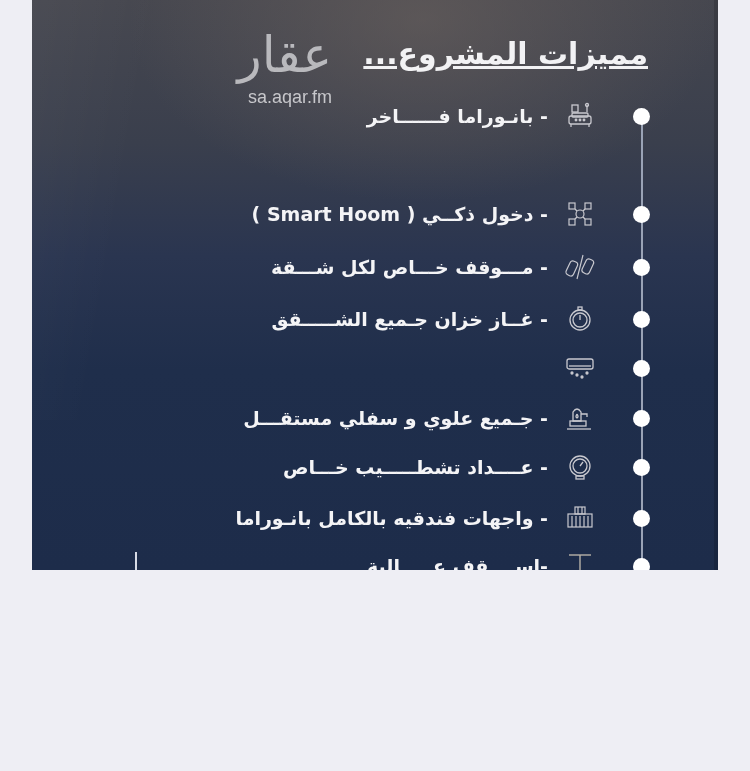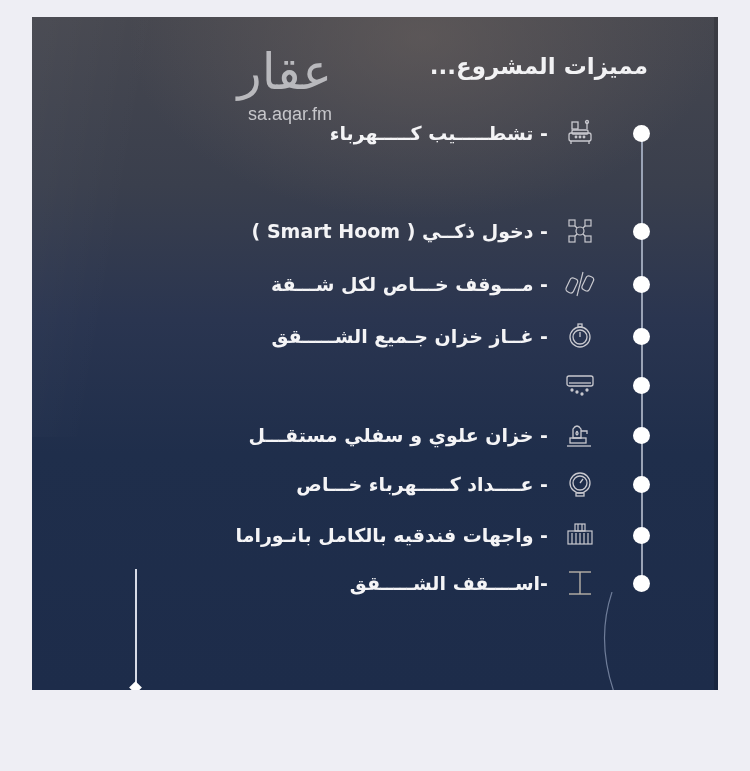--- a/index.html
+++ b/index.html
@@ -3,21 +3,21 @@
 <meta charset="utf-8">
 <style>
   html, body { margin:0; padding:0; }
   body {
     width:750px; height:771px; overflow:hidden;
     background:#eeeef4;
     font-family:"DejaVu Sans", sans-serif;
     position:relative;
   }
   .poster {
-    position:absolute; left:32px; top:17px; width:686px; height:673px;
+    position:absolute; left:32px; top:0; width:686px; height:570px;
     overflow:hidden;
     background:
       radial-gradient(ellipse 420px 260px at 390px 20px, rgba(110,100,95,0.55), rgba(110,100,95,0) 70%),
       linear-gradient(180deg, #46474f 0%, #3a3f4d 25%, #2a3550 45%, #1f2e4b 65%, #1d2c4a 100%);
   }
   .poster::before {
     content:""; position:absolute; left:0; top:0; width:140px; height:420px;
     background:linear-gradient(100deg, rgba(255,255,255,0.03), rgba(255,255,255,0) 60%);
   }
   .poster::after {
@@ -31,22 +31,23 @@
   .logo-ar {
     font-size:50px; line-height:50px; font-family:"DejaVu Sans", sans-serif;
     letter-spacing:1px;
   }
   .logo-url {
     font-family:Liberation Sans, sans-serif; font-size:18px; line-height:18px;
     color:#c7c7cb; margin-top:8px;
   }
   .title {
     position:absolute; right:70px; top:36px;
-    direction:rtl; color:#f2f2f4; font-weight:bold; font-size:23px;
+    direction:rtl; color:#f2f2f4; font-weight:bold; font-size:30px;
     white-space:nowrap;
+    text-decoration:underline;
   }
   .timeline-line {
     position:absolute; left:609px; top:116px; width:2px; height:450px;
     background:#9aa3b6;
   }
   .row { position:absolute; left:0; width:686px; height:40px; }
   .dot {
     position:absolute; left:601px; top:12px; width:17px; height:17px;
     border-radius:50%; background:#ffffff;
   }
@@ -93,21 +94,21 @@
         <circle cx="11" cy="18" r="0.8" fill="currentColor"></circle>
           <circle cx="15" cy="18" r="0.8" fill="currentColor"></circle>
           <circle cx="19" cy="18" r="0.8" fill="currentColor"></circle>
         <rect x="7" y="3" width="6" height="7"></rect>
           <line x1="22" y1="3" x2="22" y2="10"></line>
           <circle cx="22" cy="3" r="1.5"></circle>
         <line x1="6" y1="22" x2="6" y2="25"></line>
           <line x1="24" y1="22" x2="24" y2="25"></line>
       </svg>
     </div>
-    <div class="label">- تشطـــــيب كـــــهرباء</div>
+    <div class="label">- بانـوراما فــــــاخر</div>
   </div>
 
 
   <div class="row" style="top:194px">
     <div class="dot"></div>
     <div class="icon">
       <svg viewBox="0 0 30 28" fill="none" stroke="currentColor" stroke-width="1.2">
         <rect x="4" y="3" width="6" height="6"></rect>
           <rect x="20" y="3" width="6" height="6"></rect>
         <rect x="4" y="19" width="6" height="6"></rect>
@@ -165,34 +166,34 @@
     <div class="dot"></div>
     <div class="icon">
       <svg viewBox="0 0 30 28" fill="none" stroke="currentColor" stroke-width="1.3">
         <path d="M8 8 Q12 2 16 8 L16 17 L8 17 Z"></path>
         <path d="M12 10 Q10 13 12 14 Q14 13 12 10"></path>
         <path d="M16 10 L22 10 L22 13"></path>
         <rect x="5" y="17" width="16" height="5"></rect>
         <line x1="2" y1="25" x2="26" y2="25"></line>
       </svg>
     </div>
-    <div class="label">- خزان علوي و سفلي مستقـــل</div>
+    <div class="label">- جـميع علوي و سفلي مستقـــل</div>
   </div>
 
   <div class="row" style="top:447px">
     <div class="dot"></div>
     <div class="icon">
       <svg viewBox="0 0 30 28" fill="none" stroke="currentColor" stroke-width="1.3">
         <circle cx="15" cy="13" r="10"></circle>
         <circle cx="15" cy="13" r="7"></circle>
         <line x1="15" y1="13" x2="18" y2="9"></line>
         <rect x="11" y="23" width="8" height="3"></rect>
       </svg>
     </div>
-    <div class="label">- عــــداد كـــــهرباء خـــاص</div>
+    <div class="label">- عــــداد تشطـــــيب خـــاص</div>
   </div>
 
   <div class="row" style="top:498px">
     <div class="dot"></div>
     <div class="icon">
       <svg viewBox="0 0 30 28" fill="none" stroke="currentColor" stroke-width="1.2">
         <rect x="10" y="3" width="10" height="7"></rect>
         <line x1="13" y1="3" x2="13" y2="10"></line>
           <line x1="17" y1="3" x2="17" y2="10"></line>
         <rect x="3" y="10" width="24" height="13"></rect>
@@ -208,21 +209,21 @@
 
   <div class="row" style="top:546px">
     <div class="dot"></div>
     <div class="icon" style="color:#b8b2a8;">
       <svg viewBox="0 0 30 28" fill="none" stroke="currentColor" stroke-width="1.4">
         <line x1="4" y1="3" x2="26" y2="3"></line>
         <line x1="4" y1="25" x2="26" y2="25"></line>
         <line x1="15" y1="3" x2="15" y2="25"></line>
       </svg>
     </div>
-    <div class="label">-اســــقف الشـــــقق</div>
+    <div class="label">-اســــقف عـــــالية</div>
   </div>
 
   <div class="left-line"></div>
   <div class="diamond"></div>
 
   <svg class="curve" viewBox="0 0 140 196" fill="none">
     <path d="M50 0 Q20 90 110 196" stroke="#6f7d99" stroke-width="1.2"></path>
   </svg>
 </div>
 

